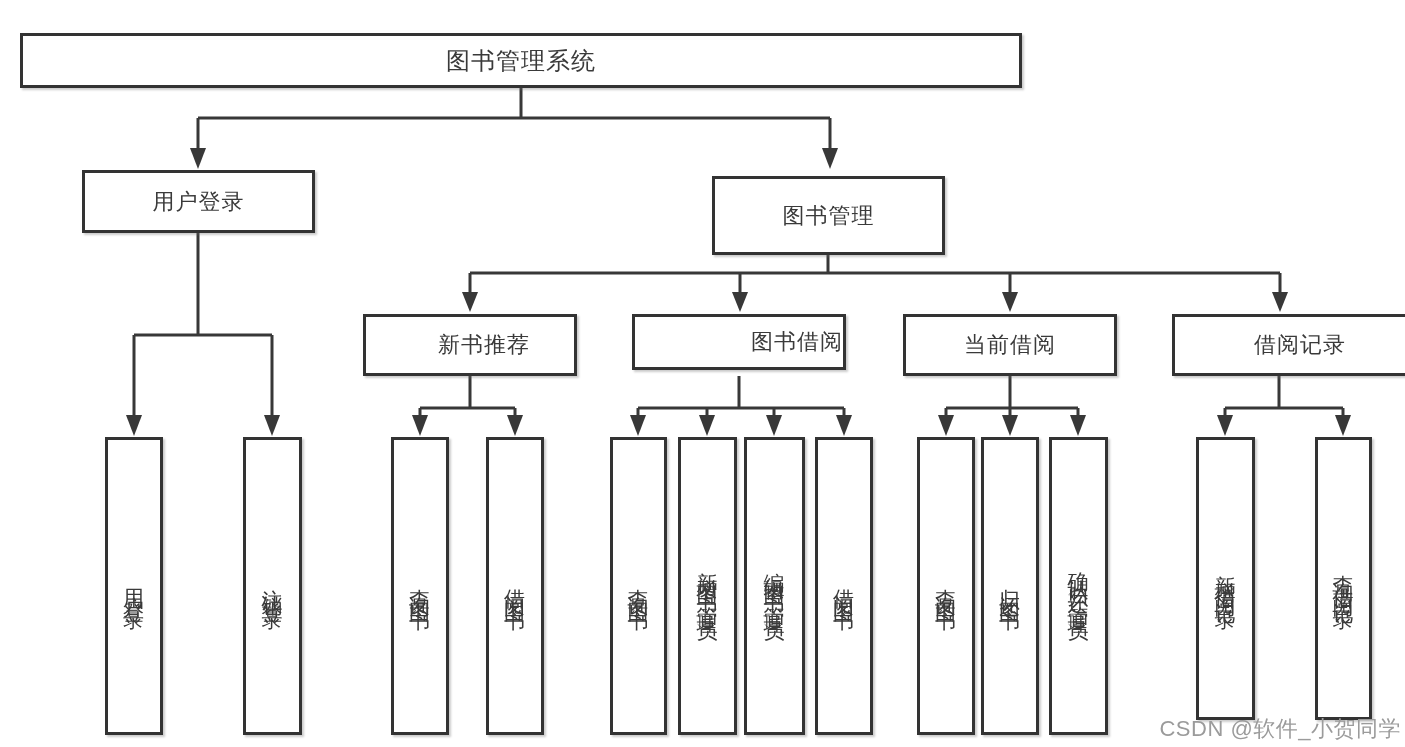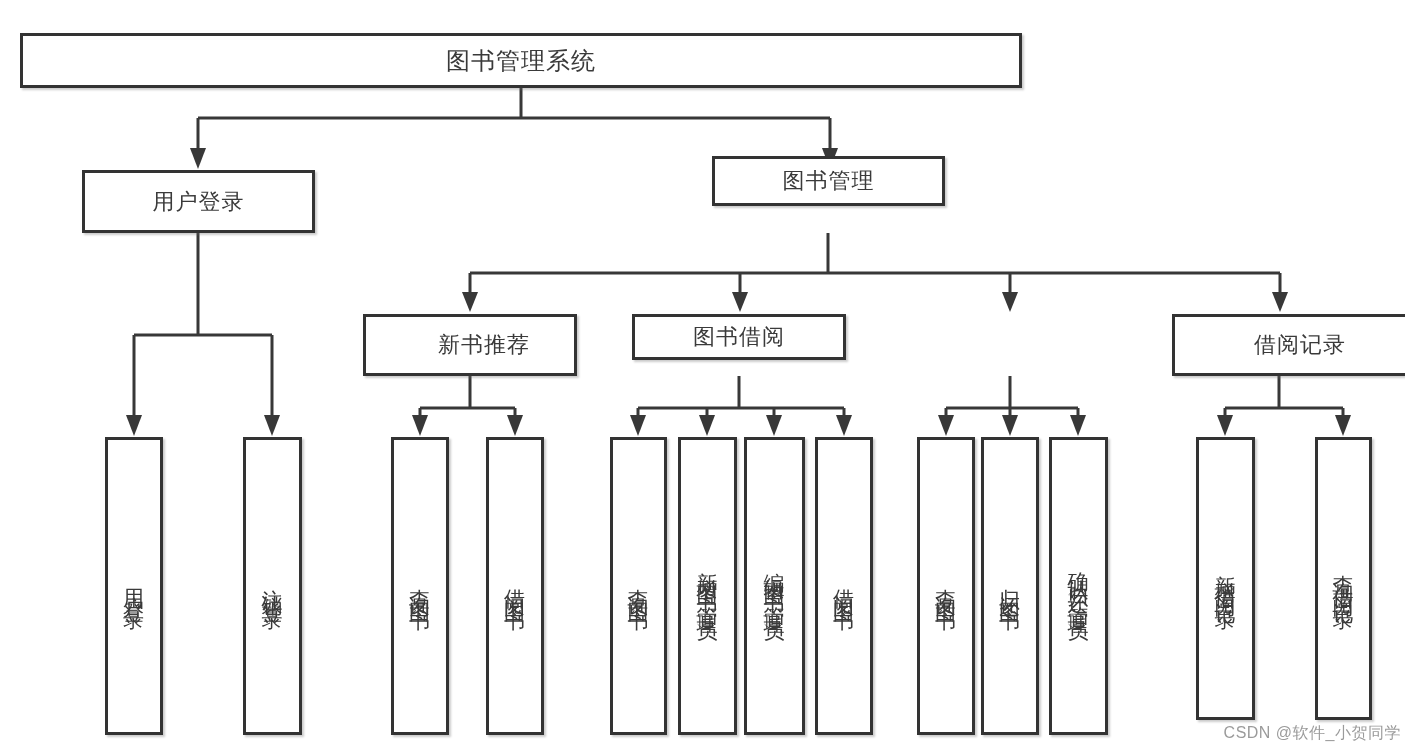--- a/index.html
+++ b/index.html
@@ -22,21 +22,21 @@
   .node .label{white-space:nowrap;}
   .hnode .label{font-size:22px;letter-spacing:1px;}
   .rootnode .label{font-size:24px;letter-spacing:1px;}
   .leaf{padding:4px 0;}
   .leaf .label{
     writing-mode:vertical-rl;text-orientation:mixed;
     font-size:21px;letter-spacing:7px;line-height:1;white-space:normal;
   }
   .watermark{
     position:absolute;right:4px;bottom:3px;
-    font-size:16px;letter-spacing:.5px;
+    font-size:22px;letter-spacing:.5px;
     color:var(--watermark,#9b9b9b);
   }
 </style>
 </head>
 <body>
 
 <div class="canvas">
 
   <svg class="wires" viewBox="0 0 1405 747">
     <g>
@@ -81,29 +81,32 @@
     </g>
   </svg>
 
   <div class="node rootnode" style="left:20px;top:13px;width:1002px;height:55px;margin-top:20px;">
     <span class="label">图书管理系统</span>
   </div>
 
   <div class="node hnode" style="left:82px;top:170px;width:233px;height:63px;">
     <span class="label">用户登录</span>
   </div>
-  <div class="node hnode" style="left:712px;top:156px;width:233px;height:50px;">
+  <div class="node hnode" style="left:712px;top:176px;width:233px;height:79px;">
     <span class="label">图书管理</span>
   </div>
 
   <div class="node hnode" style="left:363px;top:314px;width:214px;height:62px;padding-left:28px;">
     <span class="label">新书推荐</span>
   </div>
-  <div class="node hnode" style="left:632px;top:314px;width:214px;height:46px;">
+  <div class="node hnode" style="left:632px;top:314px;width:214px;height:56px;justify-content:flex-end;">
     <span class="label">图书借阅</span>
+  </div>
+  <div class="node hnode" style="left:903px;top:314px;width:214px;height:62px;">
+    <span class="label">当前借阅</span>
   </div>
   <div class="node hnode" style="left:1172px;top:314px;width:256px;height:62px;">
     <span class="label">借阅记录</span>
   </div>
 
   <div class="node leaf" style="left:105px;top:437px;width:58px;height:298px;">
     <span class="label">用户登录</span>
   </div>
   <div class="node leaf" style="left:243px;top:437px;width:59px;height:298px;">
     <span class="label">注销登录</span>

